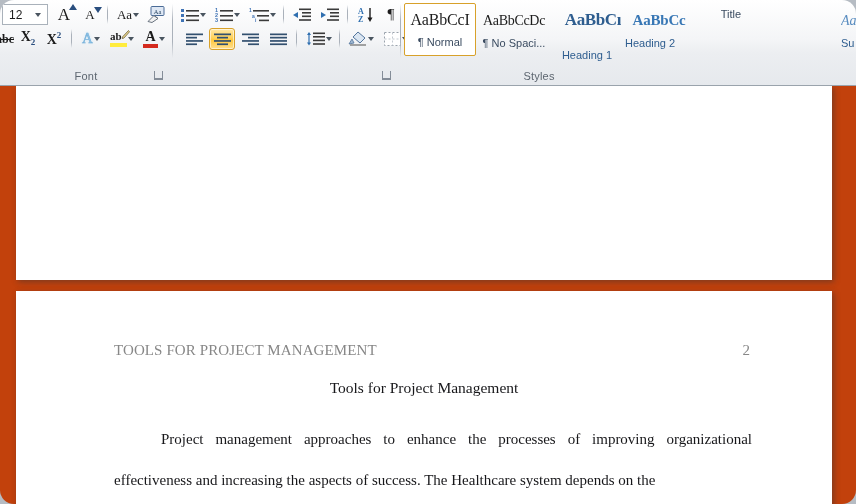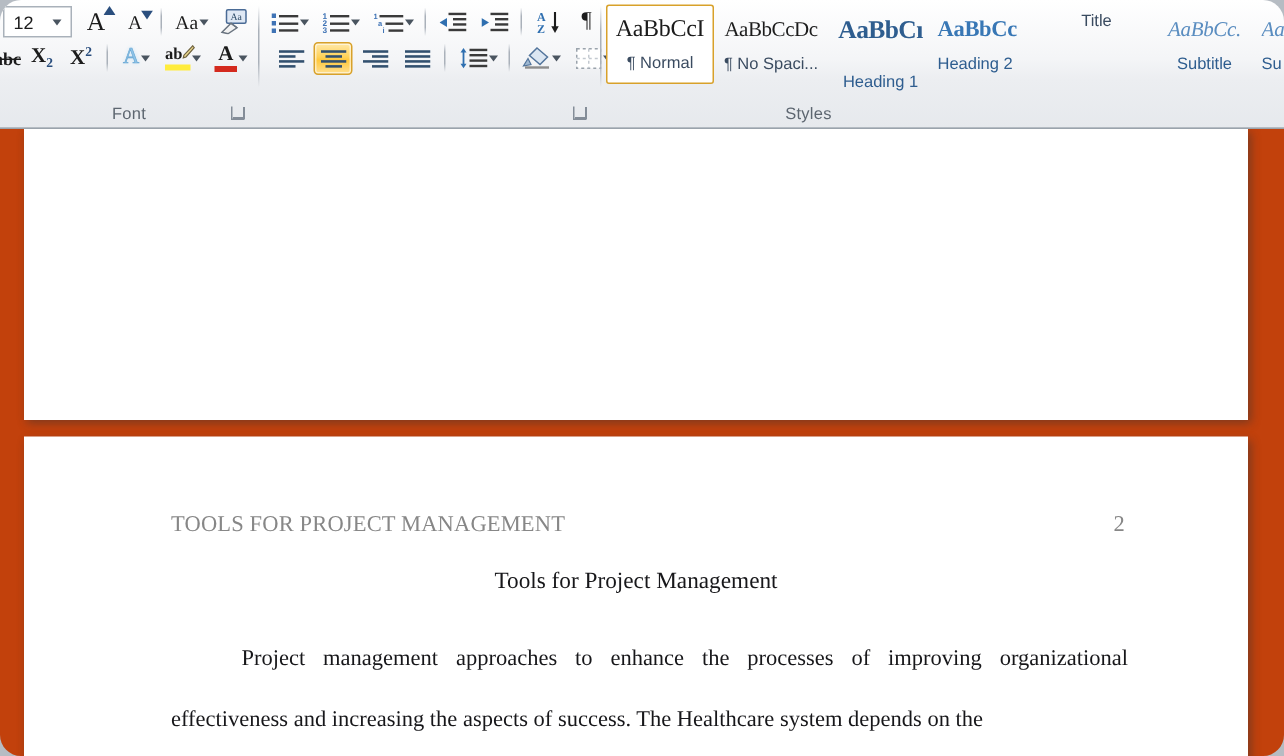--- a/index.html
+++ b/index.html
@@ -351,37 +351,33 @@
           <div style="text-align:center; font-family:'Liberation Serif',serif; font-size:16px; color:#1c1c1c; margin-top:7px; letter-spacing:-.2px;">AaBbCcI</div>
           <div style="text-align:center; font-size:11px; color:#3a4b60; margin-top:7px;">¶ Normal</div>
         </div>
 
         <div class="btn" style="left:77px; top:3px; width:72px; height:53px; display:block;">
           <div style="text-align:center; font-family:'Liberation Serif',serif; font-size:14px; color:#1c1c1c; margin-top:9px; letter-spacing:-.3px; overflow:hidden; white-space:nowrap;">AaBbCcDc</div>
           <div style="text-align:center; font-size:11px; color:#3a4b60; margin-top:8px;">¶ No Spaci...</div>
         </div>
 
         <div class="btn" style="left:151px; top:3px; width:70px; height:53px; display:block;">
-          <div style="text-align:center; font-family:'Liberation Serif',serif; font-weight:bold; font-size:17px; color:#2e5d8f; margin-top:6px; letter-spacing:-.4px; overflow:hidden; white-space:nowrap;">AaBbCı</div>
+          <div style="text-align:right; font-family:'Liberation Serif',serif; font-weight:bold; font-size:17px; color:#2e5d8f; margin-top:6px; letter-spacing:-.4px; overflow:hidden; white-space:nowrap;">AaBbCı</div>
           <div style="text-align:center; font-size:11px; color:#2e5d8f; margin-top:19px;">Heading 1</div>
         </div>
 
         <div class="btn" style="left:223px; top:3px; width:70px; height:53px; display:block;">
-          <div style="text-align:left; font-family:'Liberation Serif',serif; font-weight:bold; font-size:15px; color:#3877b5; margin-top:8px; letter-spacing:-.2px;">AaBbCc</div>
+          <div style="text-align:center; font-family:'Liberation Serif',serif; font-weight:bold; font-size:15px; color:#3877b5; margin-top:8px; letter-spacing:-.2px;">AaBbCc</div>
           <div style="font-size:11px; color:#2e5d8f; margin-top:8px;">Heading 2</div>
         </div>
 
         <div class="btn" style="left:295px; top:3px; width:70px; height:53px; display:block;">
           <div style="text-align:center; font-size:11px; color:#3a4b60; margin-top:4px;">Title</div>
         </div>
 
-        <div class="btn" style="left:367px; top:3px; width:70px; height:53px; display:block;">
-          <div style="text-align:center; font-family:'Liberation Serif',serif; font-style:italic; font-size:14px; color:#5a8dc0; margin-top:9px; letter-spacing:-.2px;">AaBbCc.</div>
-          <div style="text-align:center; font-size:11px; color:#2e5d8f; margin-top:8px;">Subtitle</div>
-        </div>
 
         <div class="btn" style="left:439px; top:3px; width:70px; height:53px; display:block; overflow:hidden;">
           <div style="text-align:left; font-family:'Liberation Serif',serif; font-style:italic; font-size:14px; color:#5a8dc0; margin-top:9px;">Aa</div>
           <div style="text-align:left; font-size:11px; color:#2e5d8f; margin-top:8px;">Su</div>
         </div>
       </div>
       <div class="grp-label" style="width:276px; left:0;">Styles</div>
     </div>
   </div>
 

